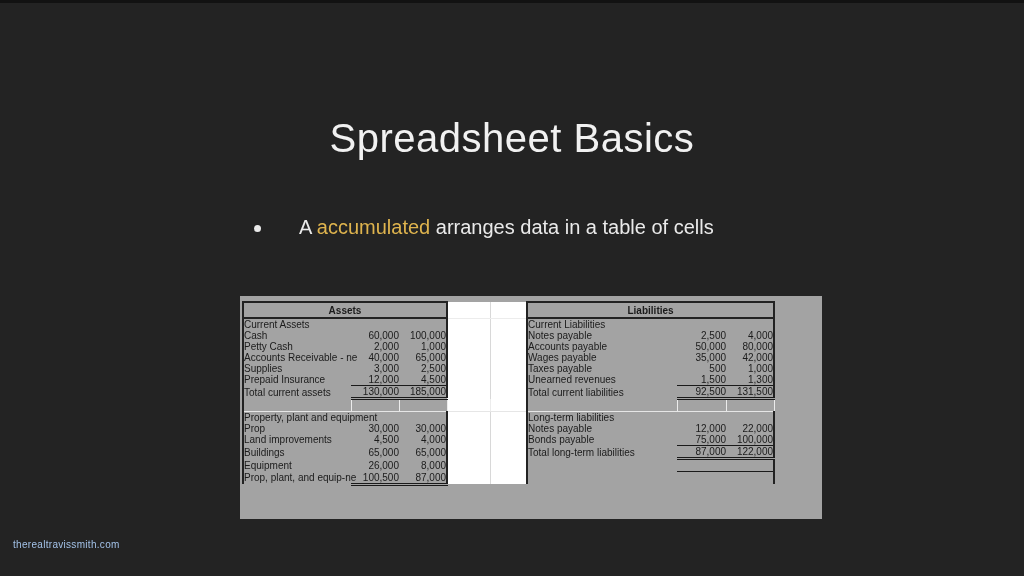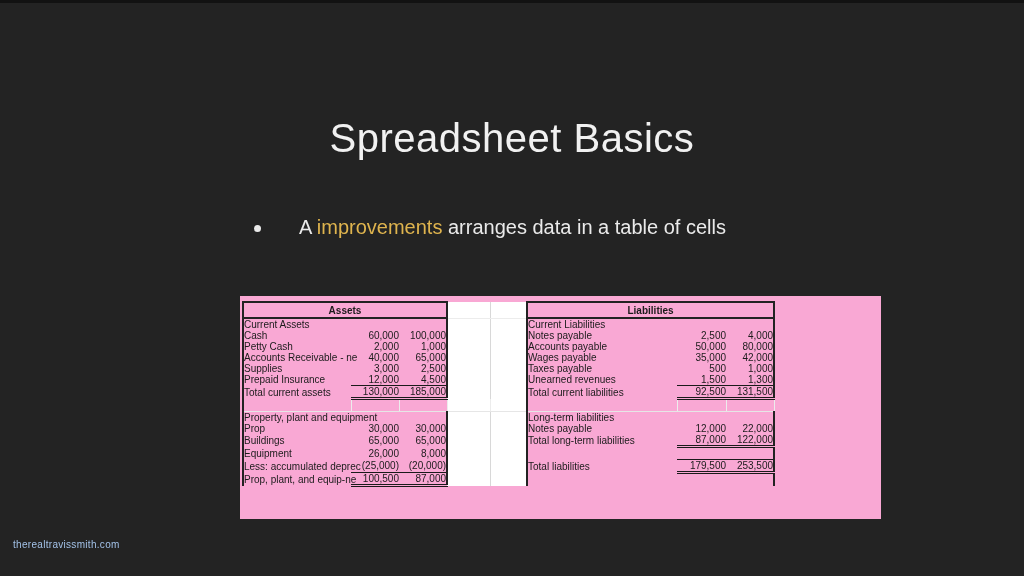--- a/index.html
+++ b/index.html
@@ -16,22 +16,22 @@
     text-align:center;font-size:40px;font-weight:400;color:#F1F1F1;
     letter-spacing:0.5px;
   }
 
   .bullet{position:absolute;top:216px;left:254px;display:flex;align-items:flex-start;}
   .dot{width:7px;height:7px;border-radius:50%;background:#EAEAEA;margin-top:9px;flex:0 0 auto;}
   .bullet-text{margin-left:38px;font-size:20px;color:#EAEAEA;white-space:nowrap;}
   .hl{color:#DFB44E;}
 
   .sheet-wrap{
-    position:absolute;left:240px;top:296px;width:641px;height:223px;
-    background:#f9a8d4;box-sizing:border-box;padding:5px 0 0 2px;overflow:hidden;
+    position:absolute;left:240px;top:296px;width:582px;height:223px;
+    background:#a3a3a3;box-sizing:border-box;padding:5px 0 0 2px;overflow:hidden;
   }
   table.sheet{
     border-collapse:collapse;table-layout:fixed;width:531px;
     font-family:"Liberation Sans", sans-serif;color:#1b1b1b;
   }
   .sheet td{
     height:11px;padding:0;font-size:10px;line-height:11px;
     white-space:nowrap;overflow:visible;
   }
   .sheet thead tr.hrow td{height:14px;}
@@ -61,21 +61,21 @@
 </head>
 <body>
 
 <div class="stage">
   <div class="top-strip"></div>
 
   <h1 class="title">Spreadsheet Basics</h1>
 
   <div class="bullet">
     <span class="dot"></span>
-    <span class="bullet-text"><span>A </span><span class="hl">improvements</span><span> arranges data in a table of cells</span></span>
+    <span class="bullet-text"><span>A </span><span class="hl">accumulated</span><span> arranges data in a table of cells</span></span>
   </div>
 
   <div class="sheet-wrap">
     <table class="sheet">
       <colgroup>
         <col style="width:108px">
           <col style="width:48px">
           <col style="width:48px">
         <col style="width:43px">
           <col style="width:37px">
@@ -186,50 +186,50 @@
             <td class="lab bl i1">Prop</td>
             <td class="num ">30,000</td>
             <td class="num br ">30,000</td>
             <td class="gap gl"></td>
             <td class="gap"></td>
             <td class="lab bl i1">Notes payable</td>
             <td class="num ">12,000</td>
             <td class="num br ">22,000</td>
           </tr>
           <tr>
+            <td class="lab bl i1">Land improvements</td>
+            <td class="num ">4,500</td>
+            <td class="num br ">4,000</td>
+            <td class="gap gl"></td>
+            <td class="gap"></td>
+            <td class="lab bl i1">Bonds payable</td>
+            <td class="num u">75,000</td>
+            <td class="num br u">100,000</td>
+          </tr>
+          <tr>
             <td class="lab bl i1">Buildings</td>
             <td class="num ">65,000</td>
             <td class="num br ">65,000</td>
             <td class="gap gl"></td>
             <td class="gap"></td>
             <td class="lab bl i2">Total long-term liabilities</td>
             <td class="num u2">87,000</td>
             <td class="num br u2">122,000</td>
           </tr>
           <tr>
             <td class="lab bl i1">Equipment</td>
             <td class="num ">26,000</td>
             <td class="num br ">8,000</td>
             <td class="gap gl"></td>
             <td class="gap"></td>
             <td class="lab bl i0"></td>
             <td class="num u"></td>
             <td class="num br u"></td>
           </tr>
           <tr>
-            <td class="lab bl i1">Less: accumulated deprec</td>
-            <td class="num u">(25,000)</td>
-            <td class="num br u">(20,000)</td>
-            <td class="gap gl"></td>
-            <td class="gap"></td>
-            <td class="lab bl i1">Total liabilities</td>
-            <td class="num u2">179,500</td>
-            <td class="num br u2">253,500</td>
-          </tr>
-          <tr>
             <td class="lab bl i2">Prop, plant, and equip-ne</td>
             <td class="num u2">100,500</td>
             <td class="num br u2">87,000</td>
             <td class="gap gl"></td>
             <td class="gap"></td>
             <td class="lab bl i0"></td>
             <td class="num "></td>
             <td class="num br "></td>
           </tr>
         </tbody>

